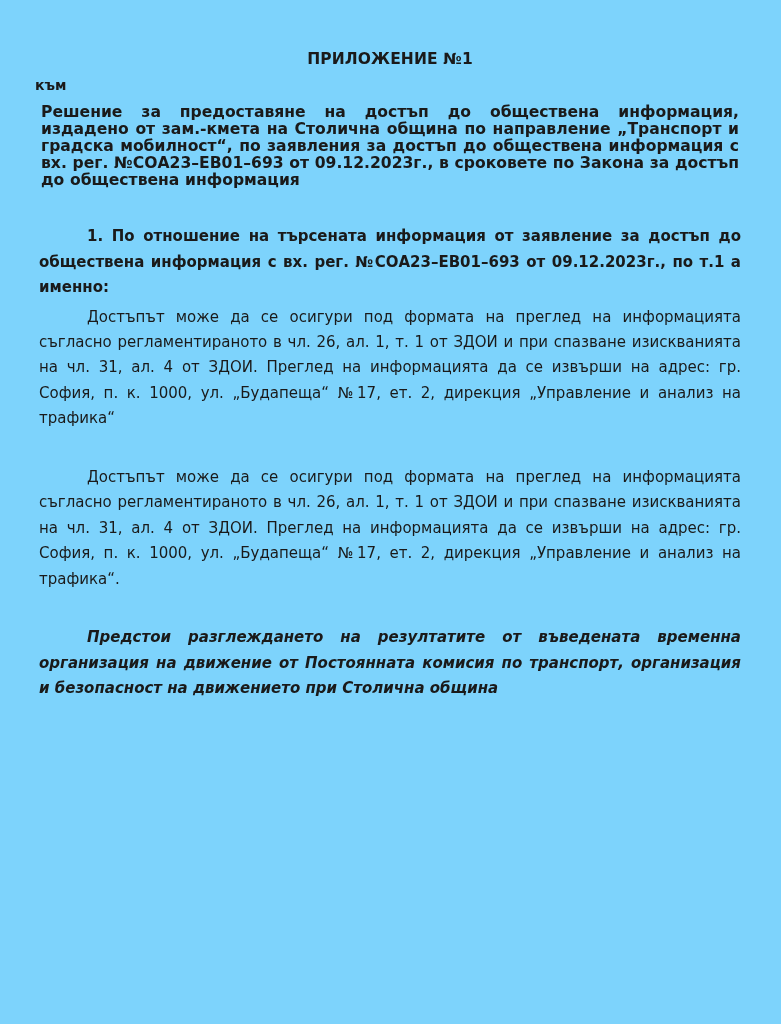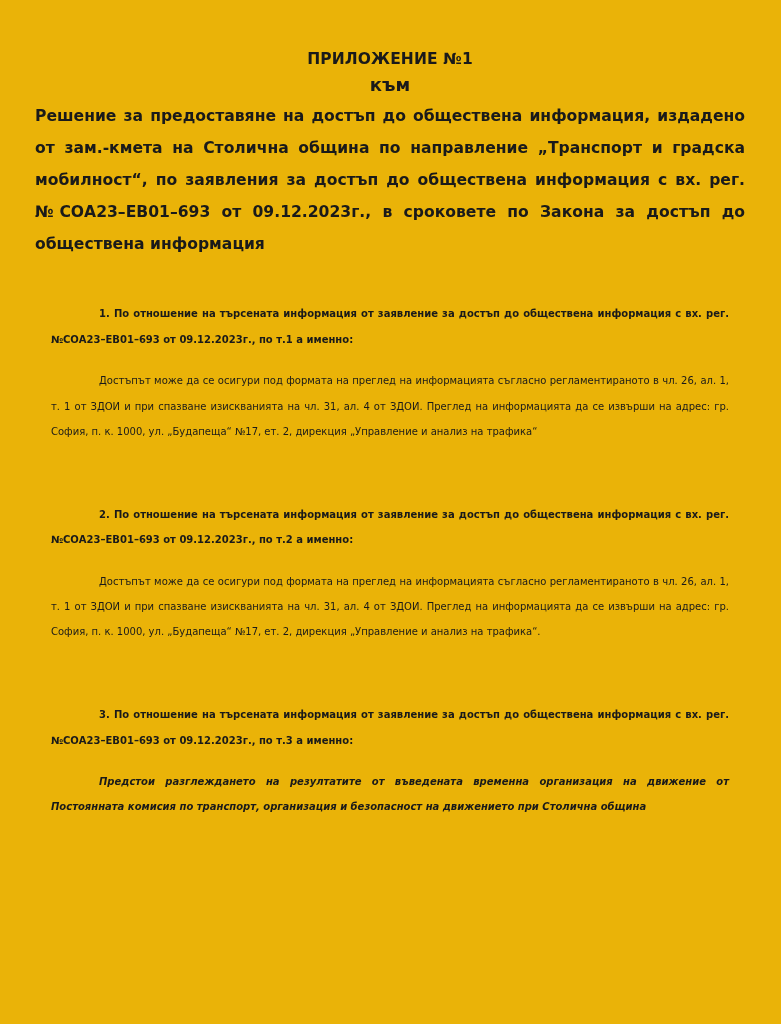--- a/index.html
+++ b/index.html
@@ -14,55 +14,54 @@
     font-family: "DejaVu Sans", "Liberation Sans", sans-serif;
     color: #1a1a1a;
     -webkit-font-smoothing: antialiased;
   }
   .page {
     position: relative;
     width: 781px;
     height: 1024px;
     box-sizing: border-box;
     padding: 46px 36px 20px 35px;
-    background: #eab308;
+    background: #7dd3fc;
     overflow: hidden;
   }
 
   
   .doc-title {
     text-align: center;
     font-size: 15.5px;
     font-weight: 700;
     letter-spacing: 0.1px;
     line-height: 26px;
     margin: 0;
   }
   .doc-subtitle {
-    text-align: center;
-    font-size: 18px;
+    font-size: 14px;
     font-weight: 700;
     line-height: 26px;
     margin: 0 0 2px 0;
   }
   .doc-intro {
     text-align: justify;
     text-align-last: left;
     font-size: 15.6px;
     font-weight: 700;
-    line-height: 32px;
-    margin: 0;
+    line-height: 17px;
+    margin: 6px;
     hyphens: none;
     word-spacing: 0.2px;
   }
 
   
   .para {
-    margin: 16px;
-    font-size: 10px;
+    margin: 4px;
+    font-size: 15px;
     line-height: 25.4px;
     text-align: justify;
     text-align-last: left;
     hyphens: none;
   }
   .para.bold {
     font-weight: 700;
   }
   .para.italic {
     font-style: italic;
@@ -95,24 +94,22 @@
   <div class="spacer-line"></div>
 
   <div>
     <p class="para bold"><span class="indent"></span><span class="txt">1. По отношение на търсената информация от заявление за достъп до обществена информация с вх. рег. №СОА23–ЕВ01–693 от 09.12.2023г., по т.1 а именно:</span></p>
     <p class="para"><span class="indent"></span><span class="txt">Достъпът може да се осигури под формата на преглед на информацията съгласно регламентираното в чл. 26, ал. 1, т. 1 от ЗДОИ и при спазване изискванията на чл. 31, ал. 4 от ЗДОИ. Преглед на информацията да се извърши на адрес: гр. София, п. к. 1000, ул. „Будапеща“ №17, ет. 2, дирекция „Управление и анализ на трафика“</span></p>
   </div>
 
   <div class="spacer-line"></div>
 
   <div>
-    <p class="para bold"><span class="indent"></span><span class="txt">2. По отношение на търсената информация от заявление за достъп до обществена информация с вх. рег. №СОА23–ЕВ01–693 от 09.12.2023г., по т.2 а именно:</span></p>
     <p class="para"><span class="indent"></span><span class="txt">Достъпът може да се осигури под формата на преглед на информацията съгласно регламентираното в чл. 26, ал. 1, т. 1 от ЗДОИ и при спазване изискванията на чл. 31, ал. 4 от ЗДОИ. Преглед на информацията да се извърши на адрес: гр. София, п. к. 1000, ул. „Будапеща“ №17, ет. 2, дирекция „Управление и анализ на трафика“.</span></p>
   </div>
 
   <div class="spacer-line"></div>
 
   <div>
-    <p class="para bold"><span class="indent"></span><span class="txt">3. По отношение на търсената информация от заявление за достъп до обществена информация с вх. рег. №СОА23–ЕВ01–693 от 09.12.2023г., по т.3 а именно:</span></p>
     <p class="para italic"><span class="indent"></span><span class="txt">Предстои разглеждането на резултатите от въведената временна организация на движение от Постоянната комисия по транспорт, организация и безопасност на движението при Столична община</span></p>
   </div>
 
 </div>
 
 </body></html>

